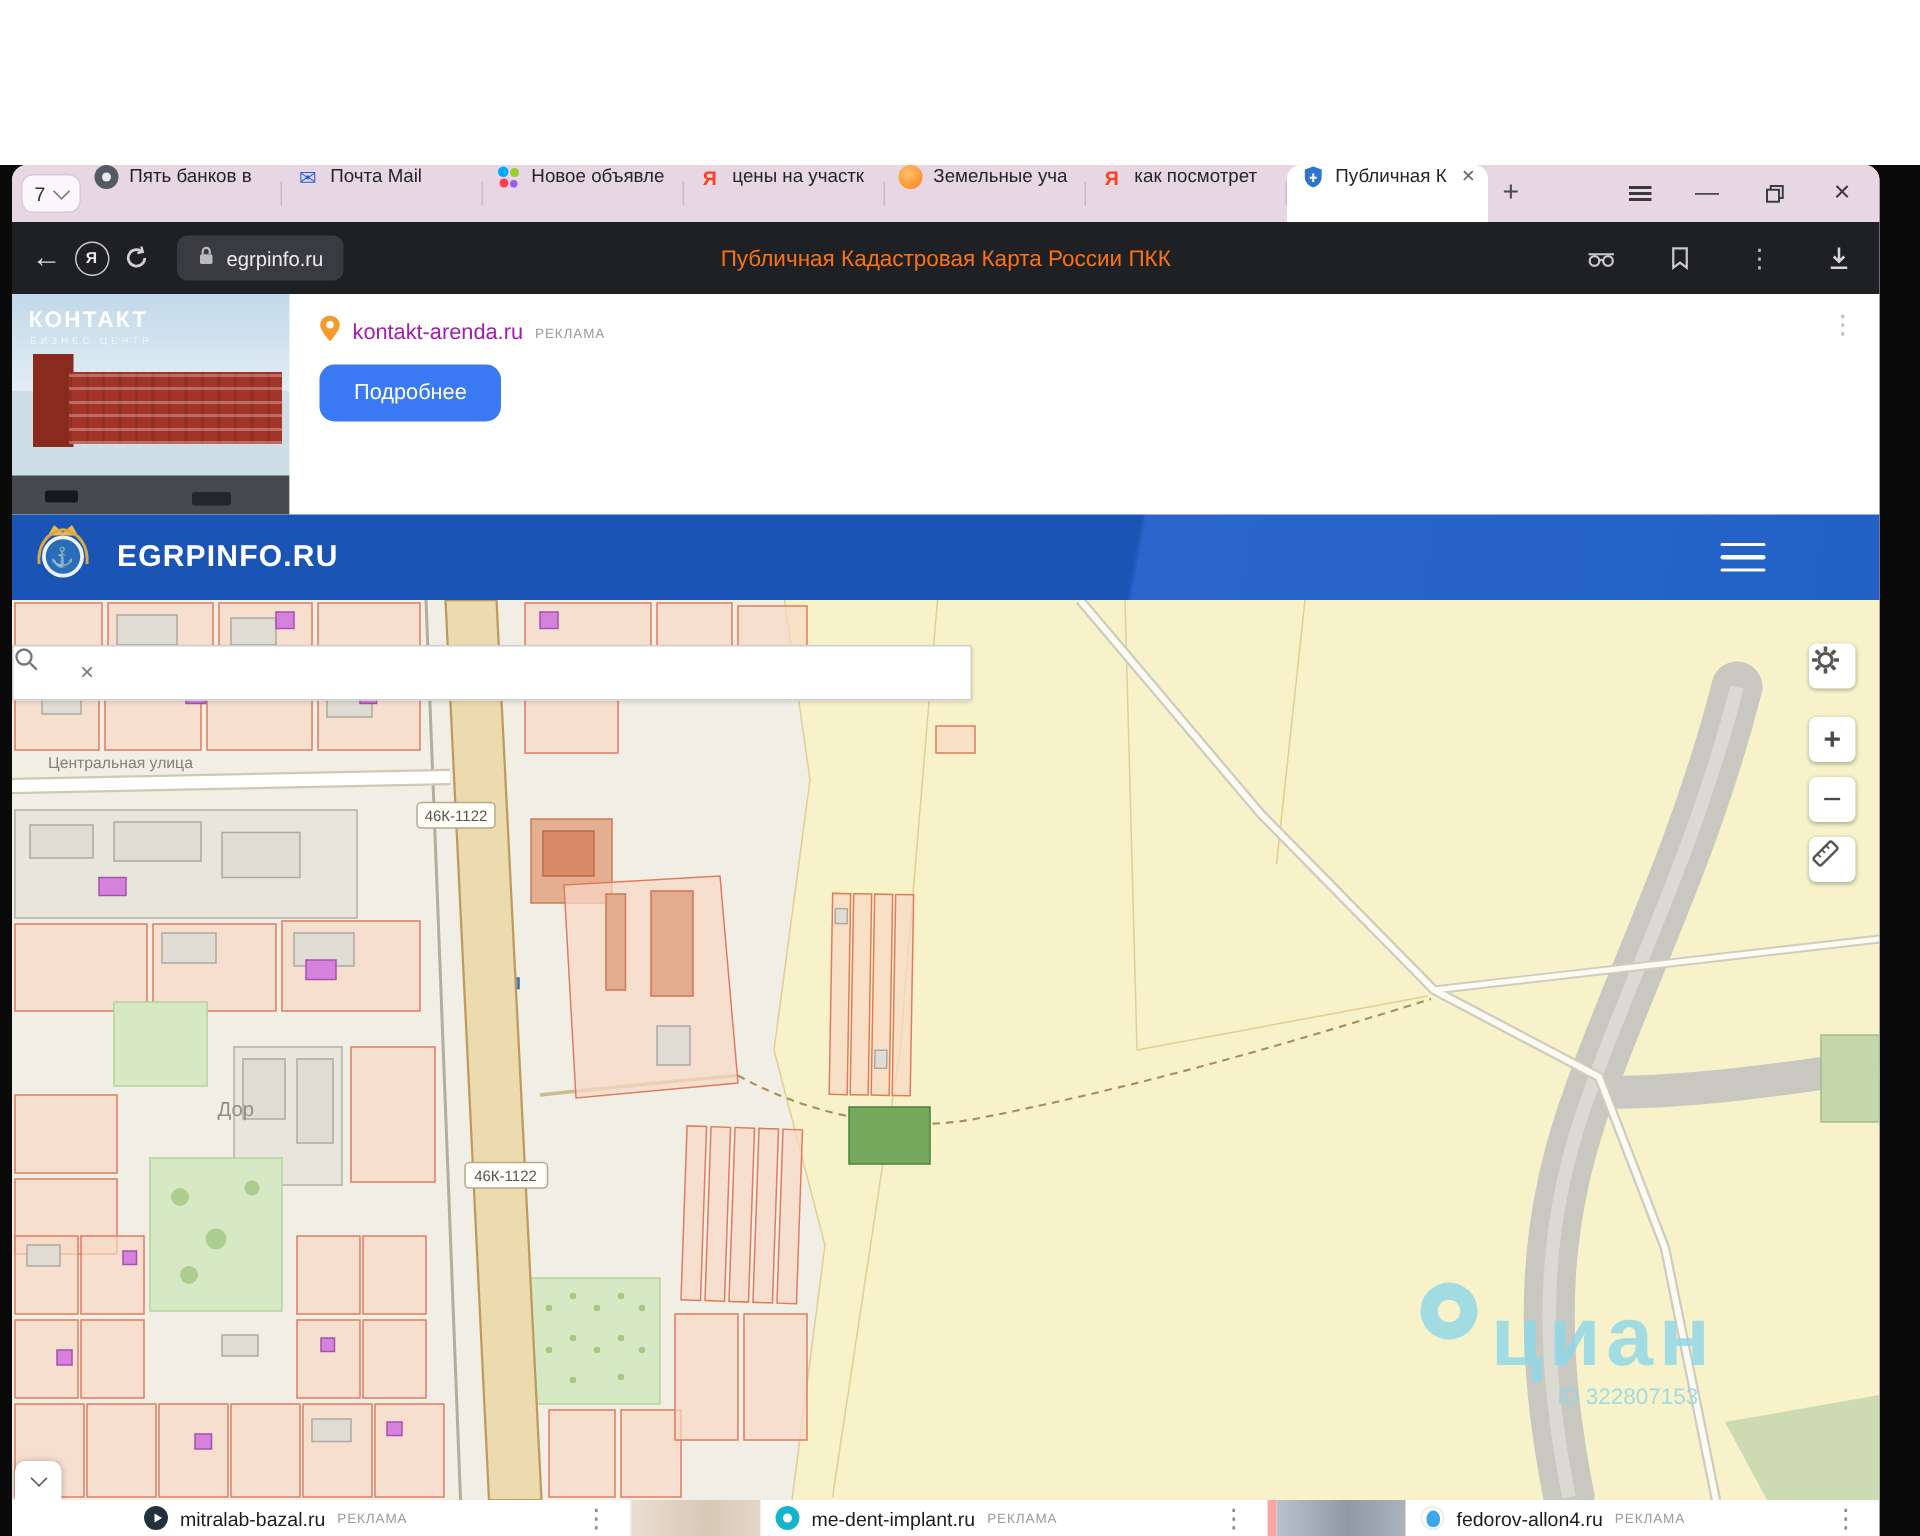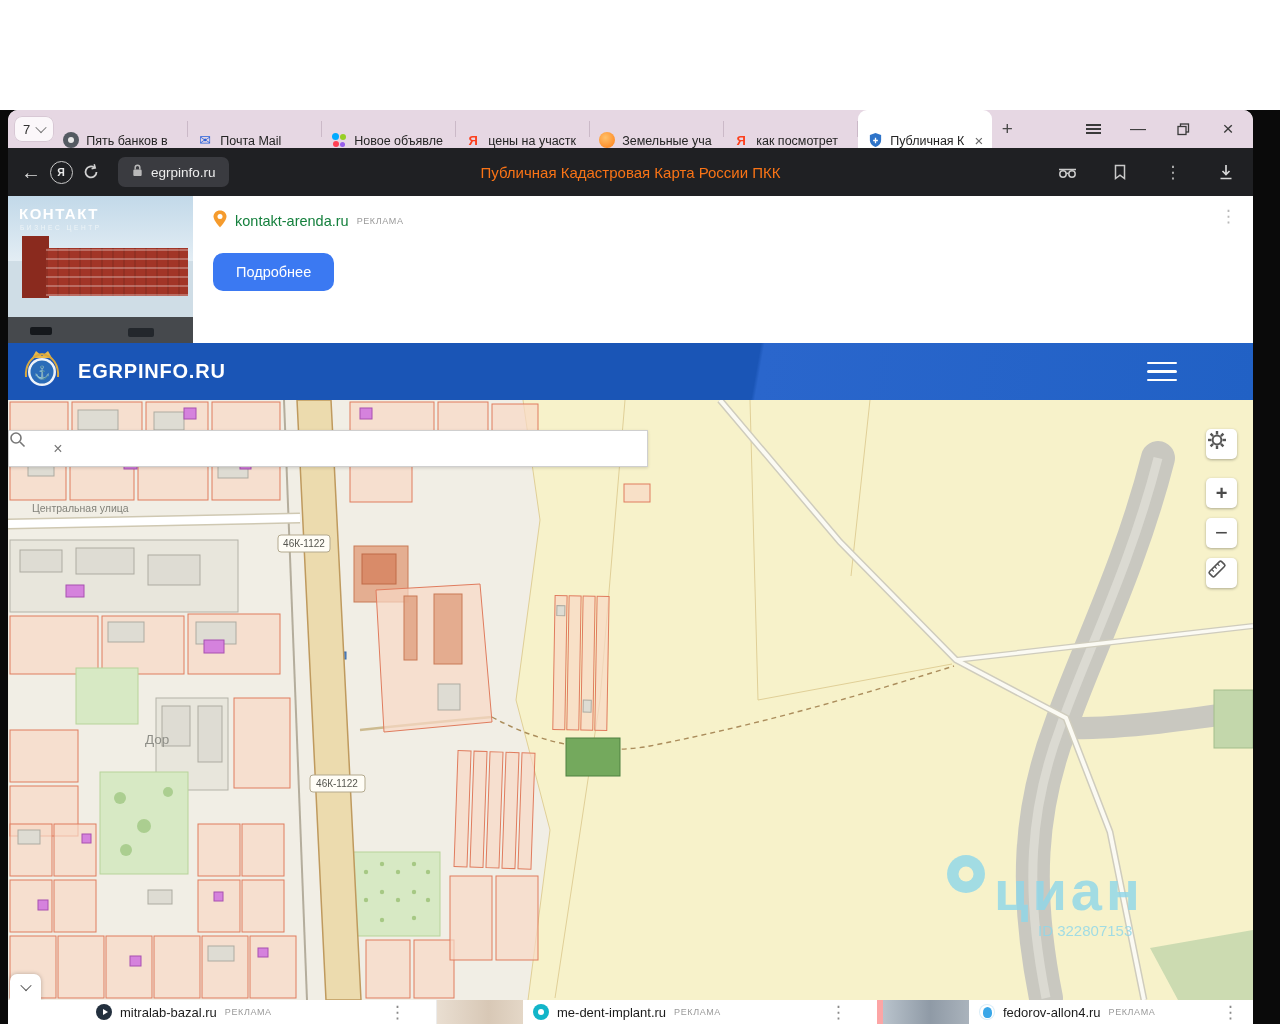--- a/index.html
+++ b/index.html
@@ -6,21 +6,21 @@
   body{width:1280px;height:1024px;background:#fff;font-family:"Liberation Sans",sans-serif;position:relative;overflow:hidden;}
   #screen{position:absolute;inset:0;width:1280px;height:1024px;}
 
   .frame{position:absolute;left:0;top:110px;width:1280px;height:914px;background:#0a0a0a;}
   .win{position:absolute;left:8px;top:110px;width:1245px;height:914px;background:#fff;border-radius:10px 10px 0 0;overflow:hidden;}
 
   
   .tabbar{position:absolute;left:0;top:0;width:100%;height:38px;background:#e6d7e3;display:flex;align-items:center;}
   .tab-counter{margin-left:6px;height:26px;background:#fbf7fa;border-radius:8px;display:flex;align-items:center;padding:0 9px;gap:7px;font-size:13px;color:#333;box-shadow:inset 0 0 0 1px #d8c8d5;flex:none;cursor:pointer;}
   .chev{display:inline-block;width:7px;height:7px;border-right:1.8px solid #777;border-bottom:1.8px solid #777;transform:rotate(45deg) translate(-1px,-1px);}
-  .tab{width:134px;height:38px;display:flex;align-items:flex-end;gap:7px;padding:0 9px;box-sizing:border-box;position:relative;cursor:pointer;flex:none;}
+  .tab{width:134px;height:38px;display:flex;align-items:flex-start;gap:7px;padding:0 9px;box-sizing:border-box;position:relative;cursor:pointer;flex:none;}
   .tab:not(.active)::after{content:'';position:absolute;right:0;top:11px;height:16px;width:1px;background:#cbb9c8;}
   .tab .lbl{font-size:12.5px;color:#242424;white-space:nowrap;overflow:hidden;flex:1;}
   .tab.active{background:#fff;border-radius:9px 9px 0 0;}
   .tab .tclose{font-size:15px;color:#666;line-height:1;flex:none;}
   .fav{width:16px;height:16px;flex:none;display:flex;align-items:center;justify-content:center;position:relative;}
   .fav-bank{background:#545a62;border-radius:50%;}
   .fav-bank i{width:6px;height:6px;border-radius:50%;background:#e9e9e9;display:block;}
   .fav-mail{color:#2b62d9;font-size:14px;}
   .fav-dots i{position:absolute;border-radius:50%;}
   .fav-dots .d1{width:7px;height:7px;background:#00aaff;left:1px;top:1px;}
@@ -49,24 +49,24 @@
   .b-img{position:absolute;left:0;top:0;width:185px;height:147px;overflow:hidden;background:linear-gradient(180deg,#c2d9e9 0%,#e3edf4 44%,#cfdde6 44%);cursor:pointer;}
   .b-tower{position:absolute;left:14px;top:40px;width:27px;height:62px;background:#8a2a1e;}
   .b-block{position:absolute;left:38px;top:52px;width:142px;height:48px;background:#a23527;background-image:repeating-linear-gradient(0deg,rgba(255,255,255,.28) 0 2px,transparent 2px 9px),repeating-linear-gradient(90deg,rgba(0,0,0,.10) 0 2px,transparent 2px 11px);}
   .b-road{position:absolute;left:0;bottom:0;width:100%;height:26px;background:#46494d;}
   .b-car1{position:absolute;left:22px;bottom:8px;width:22px;height:8px;background:#15181c;border-radius:2px;}
   .b-car2{position:absolute;left:120px;bottom:6px;width:26px;height:9px;background:#23272c;border-radius:2px;}
   .b-t1{position:absolute;left:11px;top:9px;color:#fff;font-weight:800;font-size:15px;letter-spacing:1.5px;}
   .b-t2{position:absolute;left:12px;top:28px;color:#eef4f7;font-size:6.5px;letter-spacing:2.6px;}
   .b-body{position:absolute;left:205px;top:14px;}
   .b-row1{display:flex;align-items:center;gap:8px;}
-  .b-site{font-size:14.5px;color:#15803d;}
+  .b-site{font-size:14.5px;color:#a21caf;}
   .ad-badge{font-size:9px;color:#9a9a9a;letter-spacing:.6px;}
   .b-head{font-size:21px;font-weight:700;color:#141414;margin-top:12px;}
-  .b-btn{margin-top:21px;display:inline-block;background:#3b79f2;color:#fff;font-size:14.5px;padding:11px 23px;border-radius:10px;border:none;cursor:pointer;font-family:inherit;}
+  .b-btn{margin-top:10px;display:inline-block;background:#3b79f2;color:#fff;font-size:14.5px;padding:11px 23px;border-radius:10px;border:none;cursor:pointer;font-family:inherit;}
   .b-kebab{position:absolute;right:16px;top:12px;}
 
   
   .site-hdr{position:absolute;left:0;top:233px;width:100%;height:57px;background:linear-gradient(100deg,#1a55b6 0%,#1a55b6 60%,#2a66cc 60.3%,#2161c5 100%);display:flex;align-items:center;}
   .brand{font-size:20px;font-weight:700;letter-spacing:.8px;color:#fff;margin-left:12px;}
   .burger{margin-left:auto;margin-right:76px;cursor:pointer;}
   .burger i{display:block;width:30px;height:2.4px;background:#fff;margin:6px 0;border-radius:2px;}
 
   
   .map{position:absolute;left:0;top:290px;width:100%;height:600px;overflow:hidden;background:#f1eee5;}
@@ -90,21 +90,21 @@
 
   .mapbtn{position:absolute;right:16px;width:31px;height:30px;background:#fff;border-radius:5px;box-shadow:0 1px 3px rgba(0,0,0,.3);display:flex;align-items:center;justify-content:center;color:#4a4a4a;cursor:pointer;font-size:20px;}
   .mb-gear{top:29px;}
   .mb-plus{top:78px;font-weight:600;}
   .mb-minus{top:118px;font-size:22px;}
   .mb-ruler{top:158px;}
 
   .collapse-btn{position:absolute;left:2px;top:574px;width:31px;height:26px;background:#fff;border-radius:7px 7px 0 0;box-shadow:0 0 4px rgba(0,0,0,.25);display:flex;align-items:center;justify-content:center;cursor:pointer;}
 
   
-  .ads{position:absolute;left:0;top:890px;width:100%;height:24px;background:#fff;display:flex;align-items:center;gap:16px;}
+  .ads{position:absolute;left:0;top:890px;width:100%;height:24px;background:#fff;display:flex;align-items:center;}
   .ad{display:flex;align-items:center;height:100%;box-sizing:border-box;}
   .ad1{width:412px;padding-left:88px;}
   .ad2{width:425px;border-left:1px solid #ececec;}
   .ad3{flex:1;border-left:6px solid #fca5a5;}
   .thumb{width:86px;height:24px;margin-right:10px;flex:none;}
   .thumb-t2{background:linear-gradient(90deg,#e9ded1,#d8c8b6 60%,#e4d7c7);}
   .thumb-t3{background:linear-gradient(90deg,#b9c3cc,#8f9aa6 55%,#aab3bc);}
   .fava{width:16px;height:16px;border-radius:50%;margin-right:8px;flex:none;display:flex;align-items:center;justify-content:center;}
   .fav-mitra{background:#23303e;}
   .fav-mitra i{width:0;height:0;border-left:5px solid #fff;border-top:3.5px solid transparent;border-bottom:3.5px solid transparent;margin-left:2px;}

